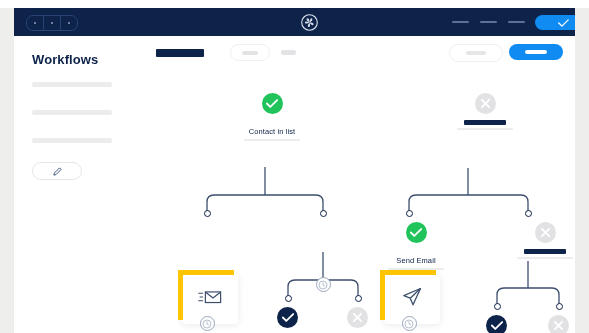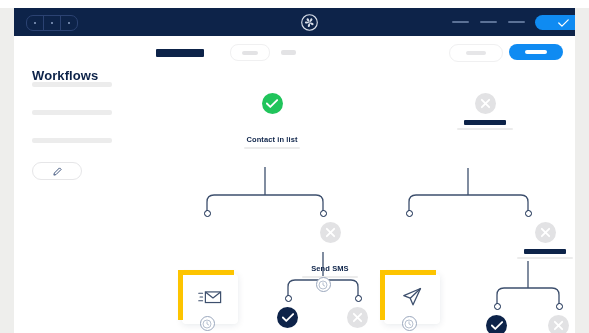--- a/index.html
+++ b/index.html
@@ -61,21 +61,21 @@
   }
   .tb-cta svg{display:block;}
 
   
   .sidebar{
     position:absolute;left:0;top:28px;width:120px;height:297px;
     background:#ffffff;border-right:1px solid #e9e9ea;
   }
   .side-title{
     position:absolute;left:18px;top:16px;
-    font-size:13px;font-weight:bold;color:#0d2349;letter-spacing:.1px;margin-top:16px;
+    font-size:13px;font-weight:bold;color:#0d2349;letter-spacing:.1px;
   }
   .side-bar{
     position:absolute;left:18px;height:5px;width:80px;border-radius:2px;
     background:#ececec;
   }
   .side-bar.b1{top:46px;}
   .side-bar.b2{top:74px;}
   .side-bar.b3{top:102px;}
   .side-edit{
     position:absolute;left:18px;top:126px;width:48px;height:16px;
@@ -124,21 +124,21 @@
   .badge{
     width:21px;height:21px;border-radius:50%;
     display:flex;align-items:center;justify-content:center;
   }
   .badge.green{background:#20c45b;}
   .badge.gray{background:#e2e2e4;}
   .badge.navy{background:#0d2349;}
   .badge svg{display:block;}
 
   .node-label{
-    margin-top:21px;font-size:7.5px;font-weight:bold;color:#0d2349;
+    margin-top:13px;font-size:7.5px;font-weight:normal;color:#0d2349;
     white-space:nowrap;letter-spacing:.1px;
   }
   .node-underline{
     margin-top:3px;width:56px;height:2px;border-radius:1px;background:#ececec;
   }
   .node-barlabel{
     margin-top:6px;width:42px;height:5px;border-radius:1px;background:#0d2349;
   }
 
   .ring{
@@ -298,29 +298,20 @@
         <div class="clock" style="left:65.5px;top:240px;">
           <span>
             <svg width="10" height="10" viewBox="0 0 14 14">
               <circle cx="7" cy="7" r="5.6" fill="none" stroke="#9aa7bd" stroke-width="1"></circle>
               <path d="M7 3.9 L7 7 L9.4 8.4" fill="none" stroke="#9aa7bd" stroke-width="1" stroke-linecap="round"></path>
             </svg>
           </span>
         </div>
 
         <div class="ring" style="left:185.5px;top:134px;"></div>
-        <div class="node" style="left:168px;top:146px;">
-          <div class="badge gray">
-            <svg width="11" height="11" viewBox="0 0 12 12">
-                <path d="M2 2 L10 10 M10 2 L2 10" stroke="#ffffff" stroke-width="2" stroke-linecap="round"></path>
-              </svg>
-          </div>
-          <div class="node-label">Send SMS</div>
-          <div class="node-underline"></div>
-        </div>
         <div class="clock" style="left:181.5px;top:201px;">
           <span>
             <svg width="10" height="10" viewBox="0 0 14 14">
               <circle cx="7" cy="7" r="5.6" fill="none" stroke="#9aa7bd" stroke-width="1"></circle>
               <path d="M7 3.9 L7 7 L9.4 8.4" fill="none" stroke="#9aa7bd" stroke-width="1" stroke-linecap="round"></path>
             </svg>
           </span>
         </div>
 
         <div class="ring" style="left:150.5px;top:219px;"></div>
@@ -344,20 +335,29 @@
           <div class="badge gray">
             <svg width="11" height="11" viewBox="0 0 12 12">
                 <path d="M2 2 L10 10 M10 2 L2 10" stroke="#ffffff" stroke-width="2" stroke-linecap="round"></path>
               </svg>
           </div>
           <div class="node-barlabel"></div>
           <div class="node-underline"></div>
         </div>
 
         <div class="ring" style="left:271.5px;top:134px;"></div>
+        <div class="node" style="left:254px;top:146px;">
+          <div class="badge green">
+            <svg width="12" height="9" viewBox="0 0 14 10">
+                <path d="M1 5 L5 9 L13 1" fill="none" stroke="#ffffff" stroke-width="2.1" stroke-linecap="round" stroke-linejoin="round"></path>
+              </svg>
+          </div>
+          <div class="node-label">Send Email</div>
+          <div class="node-underline"></div>
+        </div>
         <div class="card" style="left:250px;top:198px;">
           <div class="accent"></div>
           <span class="glyph">
             <svg width="20" height="20" viewBox="0 0 20 20">
               <path d="M18.5 1.5 L1.8 8.6 L8.2 11.2 L11 17.8 Z" fill="none" stroke="#3d4f6d" stroke-width="1.3" stroke-linejoin="round"></path>
               <path d="M18.5 1.5 L8.2 11.2" fill="none" stroke="#3d4f6d" stroke-width="1.3"></path>
             </svg>
           </span>
         </div>
         <div class="clock" style="left:267.5px;top:240px;">

